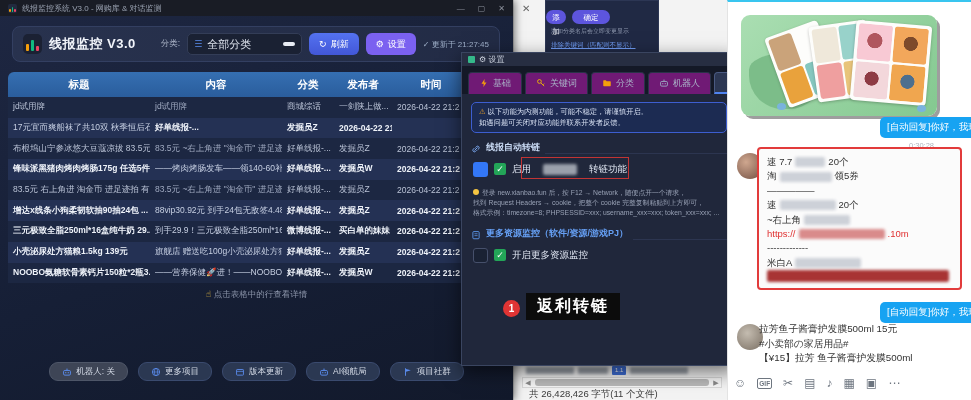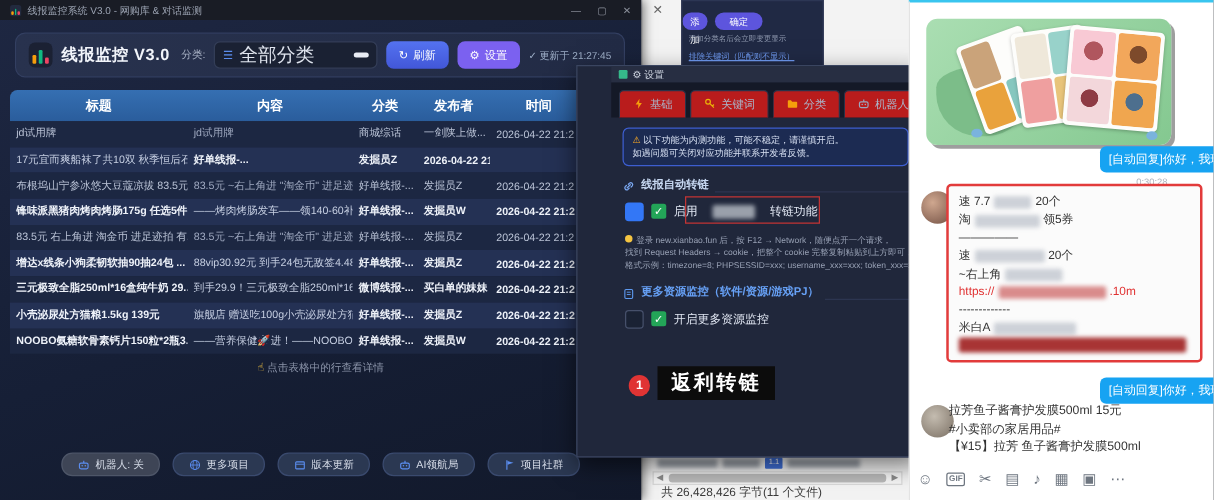--- a/index.html
+++ b/index.html
@@ -27,24 +27,24 @@
   
   #mw{left:0;top:0;width:513px;height:400px;background:linear-gradient(160deg,#1e2742 0%,#161f36 55%,#12192b 100%);box-shadow:2px 0 8px rgba(0,0,0,.5);overflow:hidden;}
   .mw-titlebar{left:0;top:0;width:513px;height:16px;background:#191c25;display:flex;align-items:center;padding:0 8px;gap:5px;}
   .mw-tb-logo{width:9px;height:9px;border-radius:2px;background:#222a3e;display:flex;align-items:flex-end;justify-content:center;gap:1px;padding:1px;}
   .mw-tb-logo i,.logo i{display:block;width:2px;border-radius:1px;}
   .mw-tb-title{font-size:8px;color:#9aa2b1;white-space:nowrap;}
   .mw-controls{margin-left:auto;display:flex;gap:13px;color:#8c919c;font-size:8px;}
   .hdr-card{left:12px;top:26px;width:488px;height:36px;border-radius:8px;background:linear-gradient(90deg,#28324e,#222b45);border:1px solid #333f61;display:flex;align-items:center;padding:0 10px;gap:7px;}
   .logo{width:20px;height:20px;border-radius:5px;background:#1b2133;display:flex;align-items:flex-end;justify-content:center;gap:2px;padding:3px;}
   .app-title{font-size:13px;font-weight:bold;color:#f2f5fb;white-space:nowrap;letter-spacing:.5px;}
-  .cat-label{font-size:8.5px;color:#aab3c6;margin-left:2px;white-space:nowrap;}
+  .cat-label{font-size:8.5px;color:#aab3c6;margin-left:18px;white-space:nowrap;}
   .dropdown{width:138px;height:22px;background:#1a2133;border:1px solid #333d57;border-radius:5px;display:flex;align-items:center;padding:0 6px;gap:5px;}
   .dd-icon{color:#5b8def;font-size:9px;}
-  .dd-text{font-size:15px;color:#dfe4ee;flex:1;white-space:nowrap;}
+  .dd-text{font-size:11px;color:#dfe4ee;flex:1;white-space:nowrap;}
   .dd-grip{width:12px;height:4px;border-radius:2px;background:#e8ecf4;}
   .btn{height:22px;border:none;border-radius:6px;color:#fff;font-size:9px;display:flex;align-items:center;gap:4px;padding:0 10px;white-space:nowrap;}
   .btn-refresh{background:linear-gradient(180deg,#5472f0,#4257d8);}
   .btn-settings{background:#7b61f0;}
   .updated{font-size:8px;color:#9fb0c9;white-space:nowrap;}
   .tbl{left:8px;top:72px;width:462px;}
   .tbl-head{display:grid;grid-template-columns:142px 132px 52px 58px 78px;height:25px;background:linear-gradient(180deg,#356fb2,#2a5d9c);border-radius:6px 6px 0 0;}
   .tbl-head div{font-size:10.5px;font-weight:bold;color:#fff;display:flex;align-items:center;justify-content:center;}
   .tbl-row{display:grid;grid-template-columns:142px 132px 52px 58px 78px;height:20.7px;}
   .tbl-row:nth-child(odd){background:#1c2742;}
@@ -56,24 +56,24 @@
   .tbl-scroll{left:472px;top:97px;width:5px;height:186px;background:#1b2339;border-radius:3px;}
   .tbl-thumb{position:absolute;left:0;top:0;width:5px;height:80px;background:#3c4a6e;border-radius:3px;}
   .hint{left:0;top:289px;width:513px;text-align:center;font-size:8.5px;color:#8a93a8;}
   .hint .hand{color:#f5c542;font-size:9px;}
   .mw-footer{left:0;top:362px;width:513px;display:flex;justify-content:center;gap:10px;}
   .f-btn{height:19px;border-radius:9px;border:1px solid #3a4a6e;background:#2b3852;color:#d4dae6;font-size:8.5px;display:flex;align-items:center;gap:4px;padding:0 12px;white-space:nowrap;}
   .f-btn.gray{background:#3e4556;border-color:#4e5668;}
   .f-btn svg{display:block;}
 
   
-  #sd{left:461px;top:52px;width:276px;height:314px;background:#20273b;border:1px solid #3a4560;box-shadow:0 6px 18px rgba(0,0,0,.55);overflow:hidden;padding-left:27px;}
+  #sd{left:461px;top:52px;width:276px;height:314px;background:#20273b;border:1px solid #3a4560;box-shadow:0 6px 18px rgba(0,0,0,.55);overflow:hidden;}
   .sd-titlebar{display:flex;align-items:center;height:13px;background:#272e42;padding:0 6px;gap:4px;font-size:8px;color:#ccd2de;}
   .sd-tabs{display:flex;align-items:flex-end;height:28px;background:#141927;padding:0 6px 0 6px;gap:3px;}
-  .sd-tab{height:22px;border-radius:4px 4px 0 0;background:#b91c1c;border:1px solid #2a3248;border-bottom:none;color:#aab4c8;font-size:9px;display:flex;align-items:center;gap:4px;padding:0 10px;white-space:nowrap;}
+  .sd-tab{height:22px;border-radius:4px 4px 0 0;background:#701a75;border:1px solid #2a3248;border-bottom:none;color:#aab4c8;font-size:9px;display:flex;align-items:center;gap:4px;padding:0 10px;white-space:nowrap;}
   .sd-tab.active{background:#2c3753;border-color:#4a5a82;border-bottom:2px solid #4f83f0;color:#fff;}
   .sd-body{padding:8px 9px;}
   .warnbox{background:#1c2b52;border:1px solid #3d5ed0;border-radius:5px;padding:4px 7px;margin-bottom:8px;}
   .warnbox div{font-size:7.3px;color:#d7e0f2;line-height:10.5px;white-space:nowrap;overflow:hidden;}
   .warn-ic{color:#f5a623;}
   .sec{display:flex;align-items:flex-end;gap:5px;margin:6px 0 5px 0;}
   .sec-title{font-size:9px;font-weight:bold;color:#c7d8f2;white-space:nowrap;}
   .sec-title.blue{color:#66a0f5;}
   .sec-line{flex:1;height:1px;background:#2c3550;}
   .toggle-row{position:relative;display:flex;align-items:center;gap:6px;margin:4px 0 9px 2px;height:20px;}

